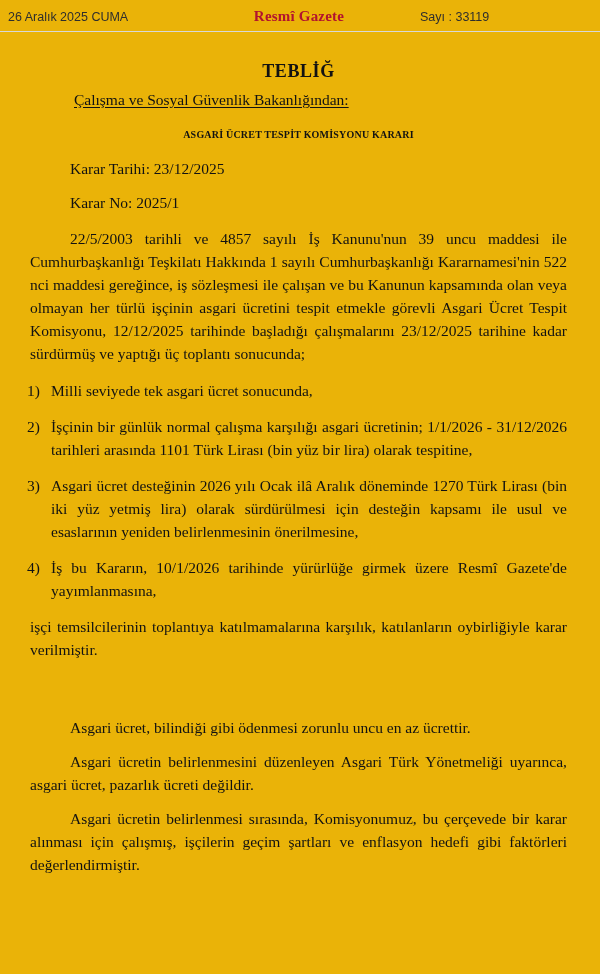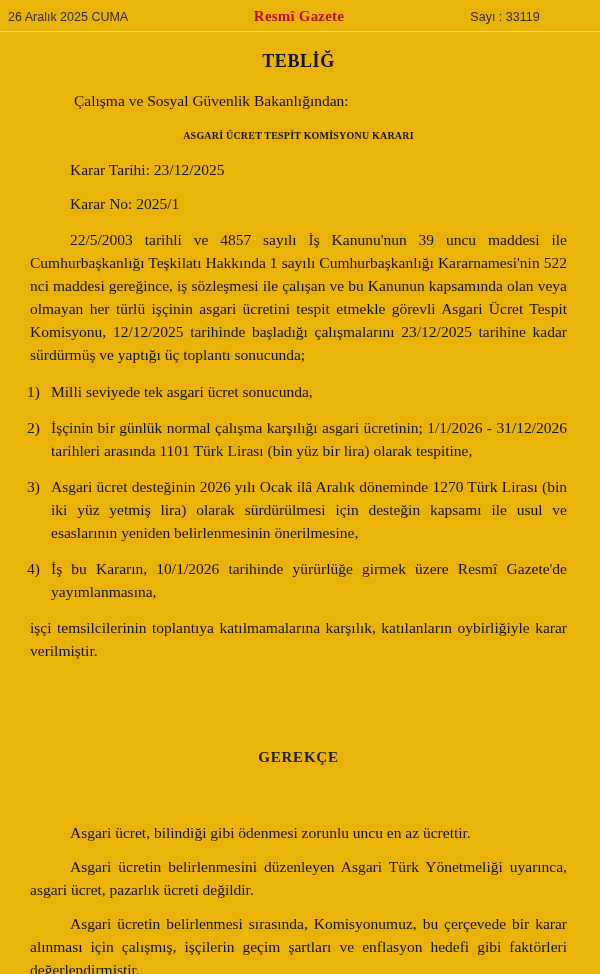--- a/index.html
+++ b/index.html
@@ -19,45 +19,46 @@
     padding: 8px 10px 0 8px;
     height: 31px;
   }
   .m-date, .m-issue {
     font-family: "Liberation Sans", sans-serif;
     font-size: 12.5px;
     color: #2e2e2e;
     white-space: nowrap;
   }
   .m-date { width: 170px; text-align: left; }
-  .m-issue { width: 170px; text-align: center; }
+  .m-issue { width: 170px; text-align: left; }
   .m-title {
     font-family: "Liberation Serif", serif;
     font-size: 15px;
     font-weight: bold;
     letter-spacing: 0.2px;
     text-align: center;
     flex: 1;
   }
   .rule { border-bottom: 1px solid #d8d8d8; width: 100%; }
 
   
   .doc { padding: 0 33px 0 30px; font-size: 15.5px; line-height: 23px; }
 
   .tebligh {
-    margin-top: 19px;
+    margin-top: 29px;
     text-align: center;
     font-size: 18px;
     font-weight: bold;
     letter-spacing: 0.6px;
     line-height: 20px;
   }
   .ministry {
-    margin-top: 18px;
+    margin-top: 7px;
     margin-left: 44px;
+    text-decoration: underline;
     text-underline-offset: 2px;
   }
   .dec-title {
     margin-top: 13px;
     text-align: center;
     font-size: 10px;
     font-weight: bold;
     letter-spacing: 0.2px;
     line-height: 21px;
   }
@@ -130,20 +131,19 @@
         <span class="txt">Asgari ücret desteğinin 2026 yılı Ocak ilâ Aralık döneminde 1270 Türk Lirası (bin iki yüz yetmiş lira) olarak sürdürülmesi için desteğin kapsamı ile usul ve esaslarının yeniden belirlenmesinin önerilmesine,</span>
       </li>
       <li class="item">
         <span class="num">4)</span>
         <span class="txt">İş bu Kararın, 10/1/2026 tarihinde yürürlüğe girmek üzere Resmî Gazete'de yayımlanmasına,</span>
       </li>
     </ol>
 
     <p class="par closing">işçi temsilcilerinin toplantıya katılmamalarına karşılık, katılanların oybirliğiyle karar verilmiştir.</p>
 
-    <h3 class="gerekce">GEREKÇE</h3>
 
     <p class="par indent r-first">Asgari ücret, bilindiği gibi ödenmesi zorunlu uncu en az ücrettir.</p>
     <p class="par indent r-par">Asgari ücretin belirlenmesini düzenleyen Asgari Türk Yönetmeliği uyarınca, asgari ücret, pazarlık ücreti değildir.</p>
     <p class="par indent r-par">Asgari ücretin belirlenmesi sırasında, Komisyonumuz, bu çerçevede bir karar alınması için çalışmış, işçilerin geçim şartları ve enflasyon hedefi gibi faktörleri değerlendirmiştir.</p>
 
   </main>
 </div>
 
 </body></html>

